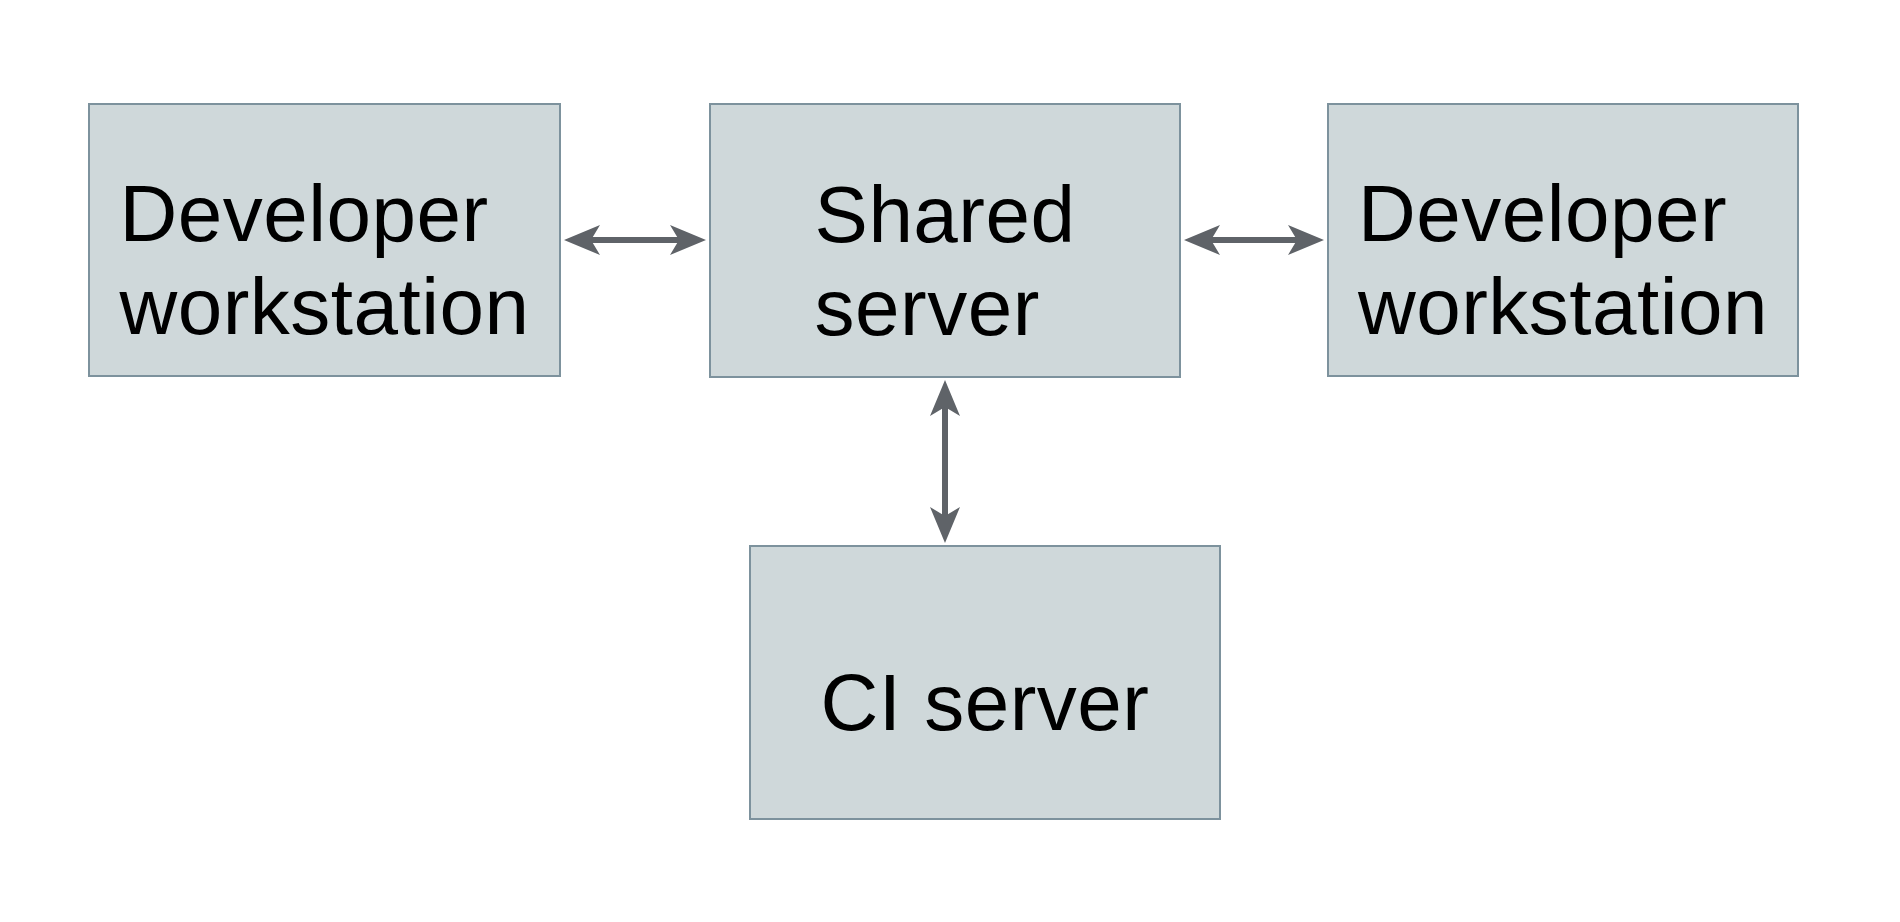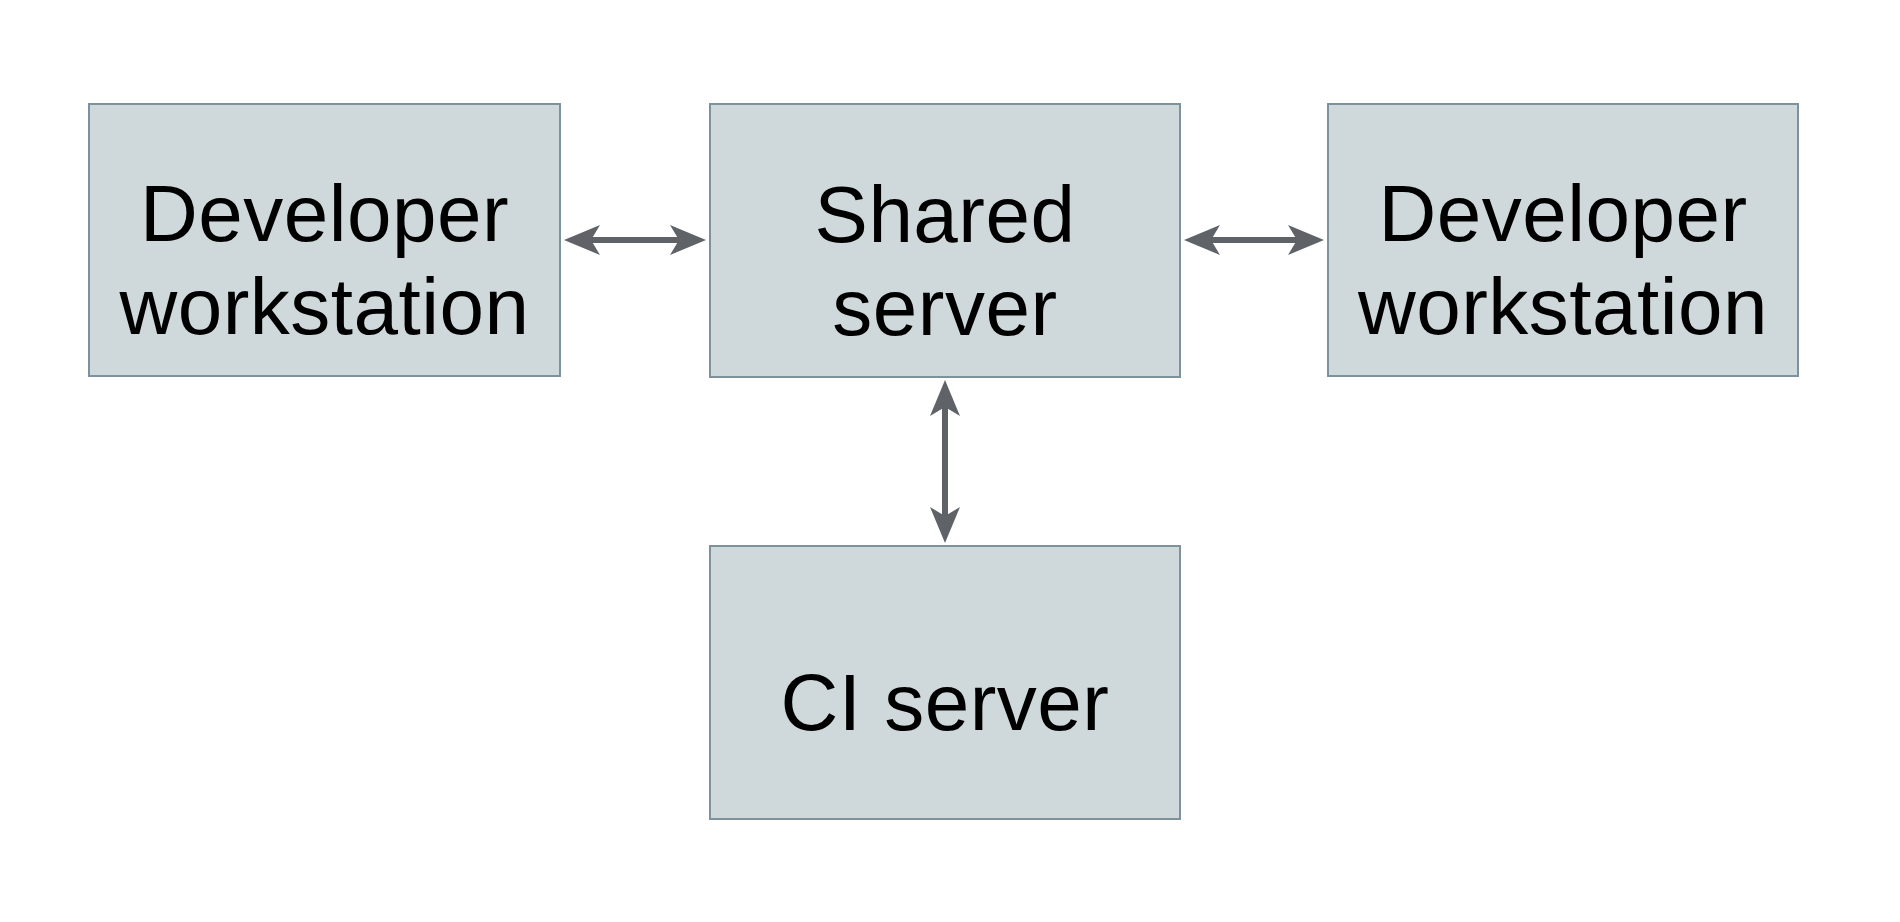--- a/index.html
+++ b/index.html
@@ -26,29 +26,29 @@
     background: var(--node-fill);
     border: 2px solid var(--node-border);
     display: flex;
     align-items: center;
     justify-content: center;
   }
   .node-label {
     font-size: 80px;
     line-height: 1.16;
     color: var(--text);
-    text-align: center;
+    text-align: left;
     white-space: pre-line;
     letter-spacing: 0.5px;
     margin-top: 42px;
   }
   #node-dev-left  { left: 88px;   top: 103px; width: 473px; height: 274px; }
   #node-shared    { left: 709px;  top: 103px; width: 472px; height: 275px; }
   #node-dev-right { left: 1327px; top: 103px; width: 472px; height: 274px; }
-  #node-ci        { left: 709px;  top: 545px; width: 472px; height: 275px; }
+  #node-ci        { left: 749px;  top: 545px; width: 472px; height: 275px; }
   .arrows-layer {
     position: absolute;
     left: 0; top: 0;
     width: 1900px; height: 922px;
     pointer-events: none;
   }
   .arrow-shaft { stroke: var(--arrow); stroke-width: 6; }
   .arrow-head  { fill: var(--arrow); }
 </style>
 </head>

